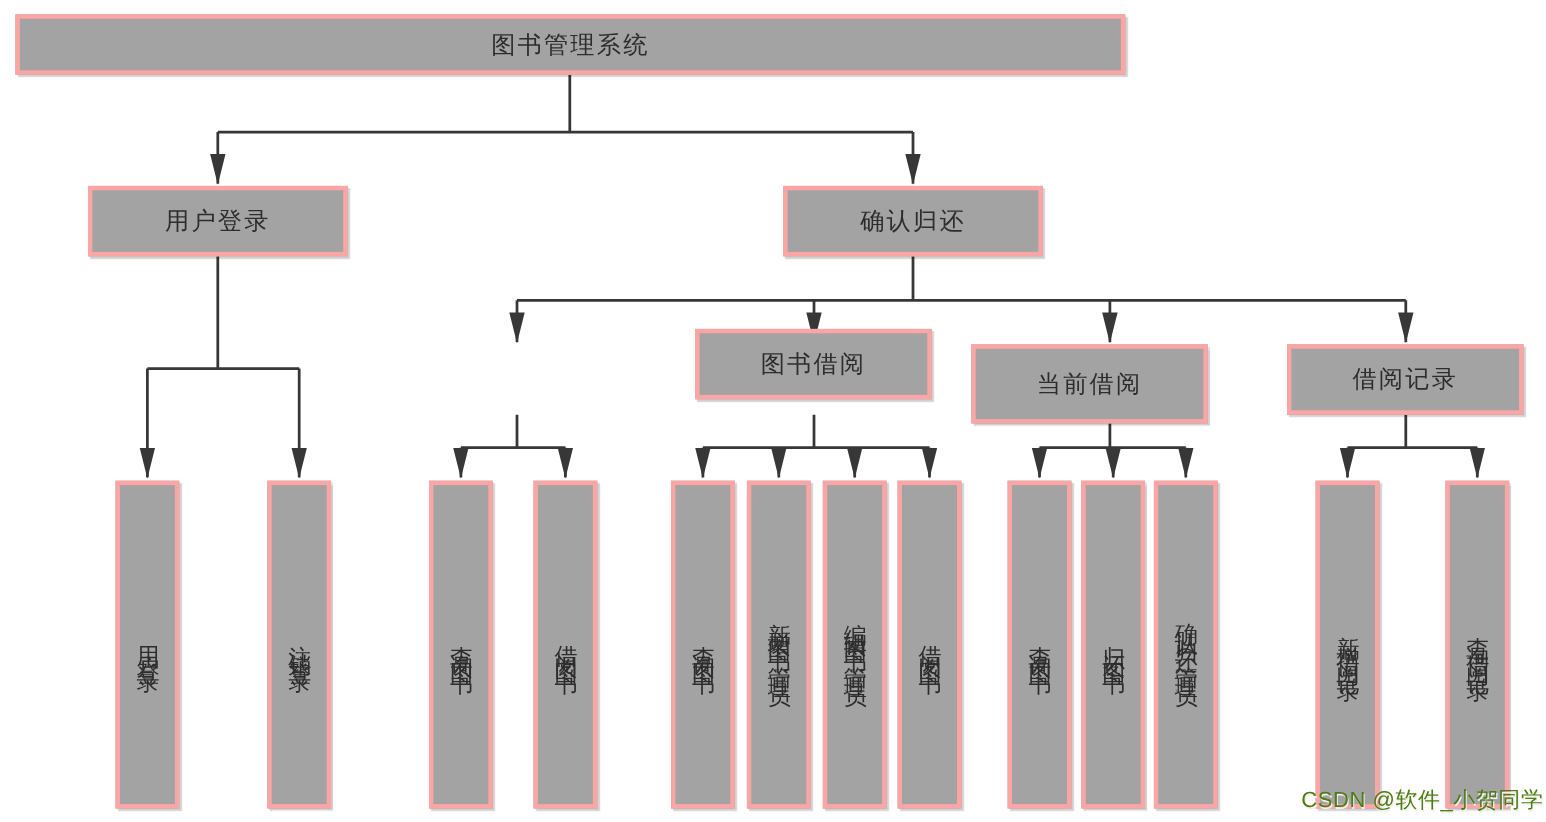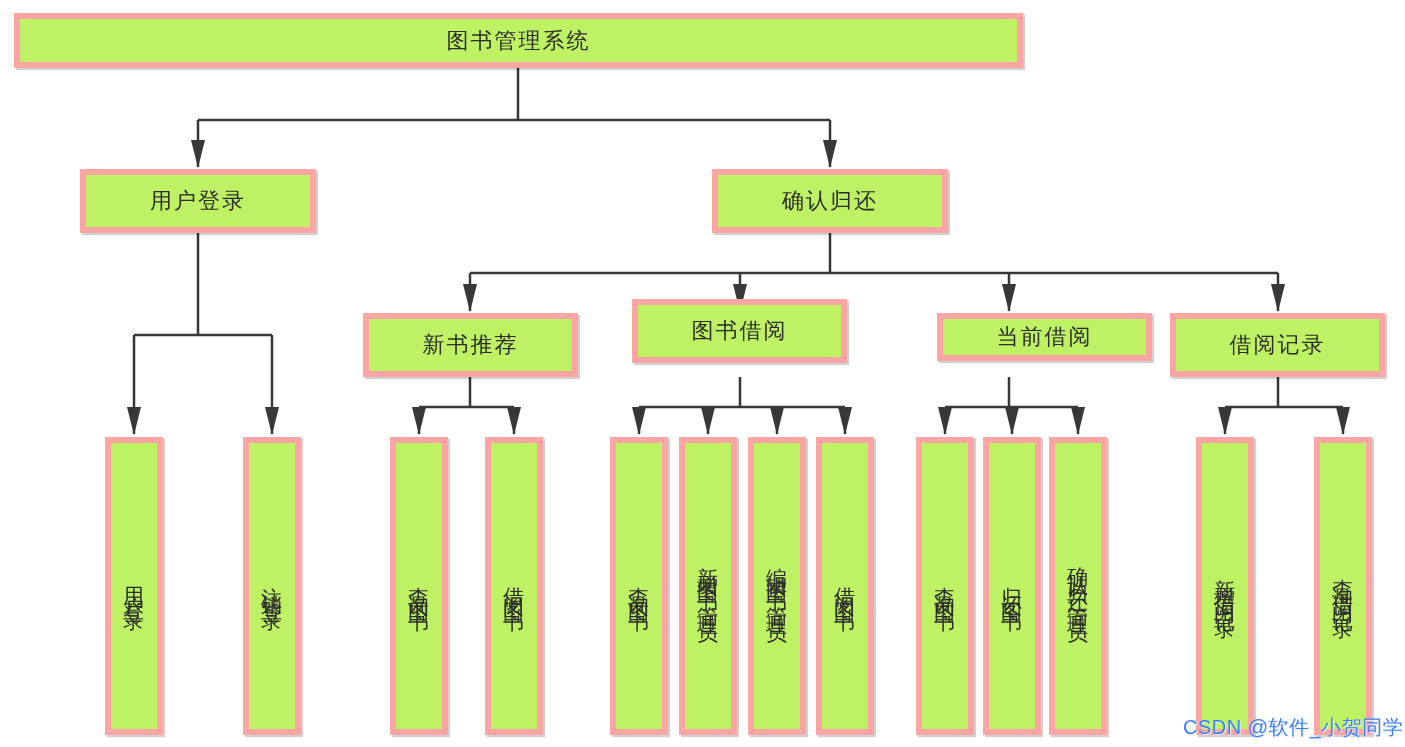--- a/index.html
+++ b/index.html
@@ -13,22 +13,22 @@
   }
   .wires {
     position: absolute;
     left: 0; top: 0;
     width: 1405px; height: 747px;
     pointer-events: none;
   }
   .node {
     position: absolute;
     box-sizing: border-box;
-    background: #bef264;
-    border: 6px solid #fca5a5;
+    background: #a3a3a3;
+    border: 4px solid #fca5a5;
     box-shadow: 2px 2px 1px rgba(0,0,0,0.18);
     display: flex;
     align-items: center;
     justify-content: center;
     color: #2d2d2d;
     z-index: 2;
   }
   .hlabel {
     font-size: 22px;
     letter-spacing: 2px;
@@ -42,21 +42,21 @@
     letter-spacing: 8px;
     line-height: 1.1;
     white-space: nowrap;
   }
   .watermark {
     position: absolute;
     left: 1183px;
     top: 714px;
     font-size: 20px;
     letter-spacing: 0.5px;
-    color: #3b82f6;
+    color: #4d7c0f;
     text-shadow: 1px 1px 0 #efefef;
     z-index: 3;
     white-space: nowrap;
   }
 </style>
 </head>
 <body>
 
 <div class="canvas">
 
@@ -100,27 +100,24 @@
     <span class="hlabel">图书管理系统</span>
   </div>
 
   <div class="node" style="left:80px;top:169px;width:236px;height:64px">
     <span class="hlabel">用户登录</span>
   </div>
   <div class="node" style="left:712px;top:169px;width:236px;height:64px">
     <span class="hlabel">确认归还</span>
   </div>
 
-  <div class="node" style="left:363px;top:313px;width:215px;height:64px">
-    <span class="hlabel">新书推荐</span>
-  </div>
   <div class="node" style="left:632px;top:299px;width:215px;height:64px">
     <span class="hlabel">图书借阅</span>
   </div>
-  <div class="node" style="left:937px;top:313px;width:215px;height:48px">
+  <div class="node" style="left:883px;top:313px;width:215px;height:72px">
     <span class="hlabel">当前借阅</span>
   </div>
   <div class="node" style="left:1170px;top:313px;width:215px;height:64px">
     <span class="hlabel">借阅记录</span>
   </div>
 
   <div class="node" style="left:105px;top:437px;width:58px;height:298px">
     <span class="vlabel">用户登录</span>
   </div>
   <div class="node" style="left:243px;top:437px;width:58px;height:298px">

